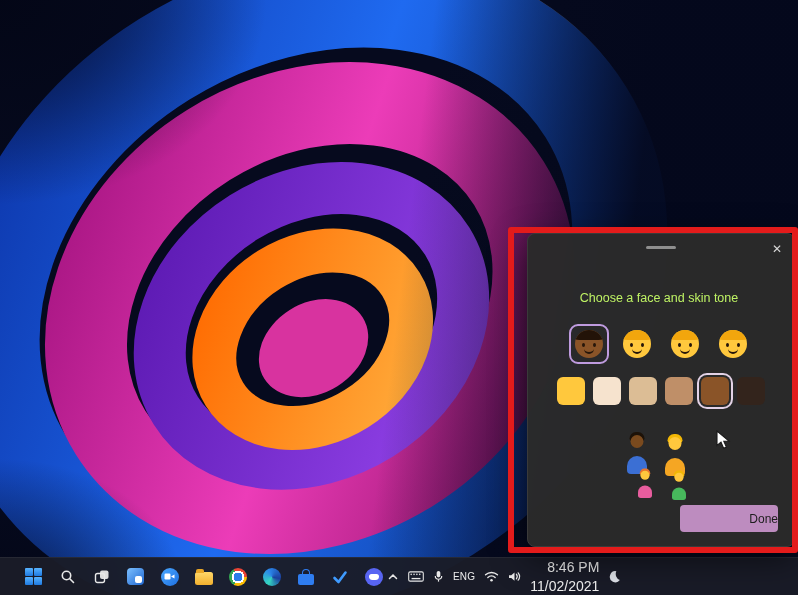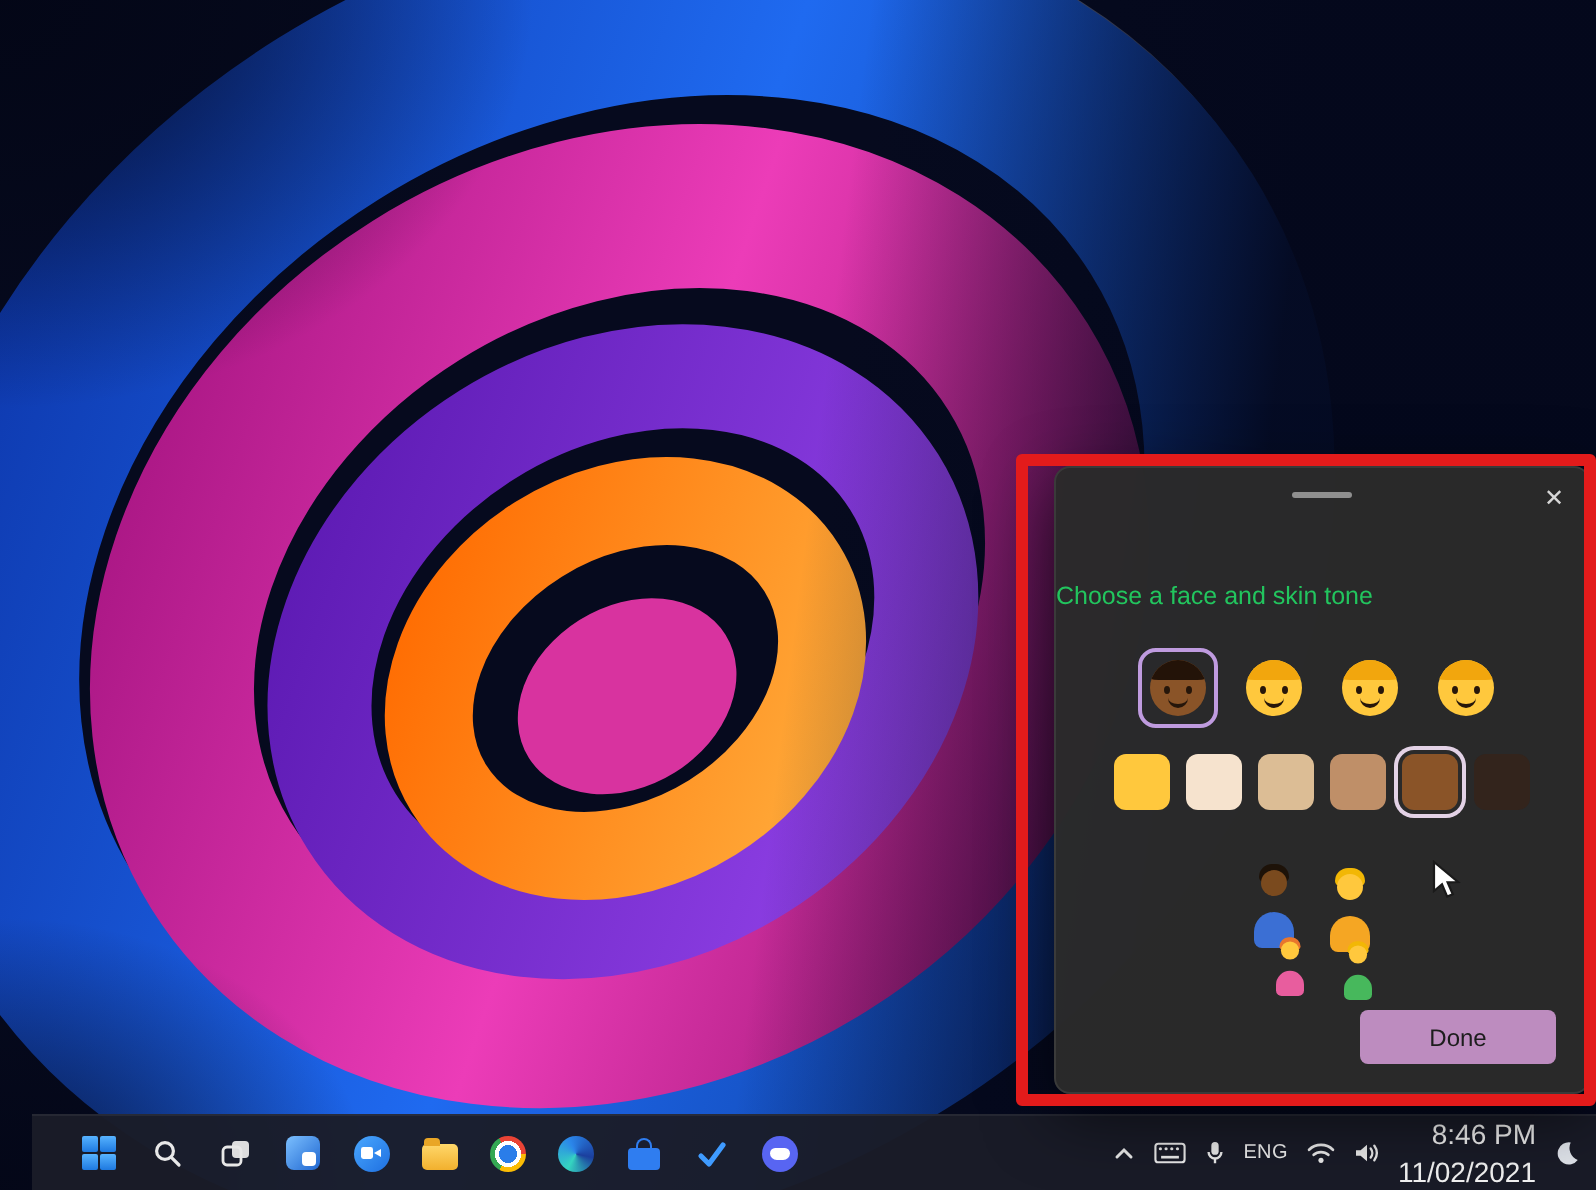--- a/index.html
+++ b/index.html
@@ -15,22 +15,22 @@
   .shade-bl     { background:radial-gradient(300px 220px at 0% 100%, rgba(3,6,22,.8), transparent 62%); }
 
   
   .dialog { position:absolute; left:527px; top:233px; width:268px; height:314px; z-index:10;
             background:rgba(42,42,42,.97); border-radius:8px; border:1px solid #3a3a3a;
             box-shadow:0 10px 34px rgba(0,0,0,.6); color:#f0f0f0; }
   .handle { position:absolute; top:12px; left:50%; transform:translateX(-50%);
             width:30px; height:3px; border-radius:2px; background:#8f8f8f; border:none; }
   .close-btn { position:absolute; top:5px; right:7px; width:20px; height:20px; background:transparent;
             border:none; color:#d6d6d6; font-size:12px; cursor:default; }
-  .dlg-title { position:absolute; top:57px; left:0; right:4px; 
-            font-size:12.5px; color:#22c55e; }
+  .dlg-title { position:absolute; top:57px; left:0; right:4px; text-align:center;
+            font-size:12.5px; color:#bef264; }
 
   .faces-row { position:absolute; top:90px; left:0; right:0; display:flex;
             justify-content:center; gap:8px; }
   .face-opt { width:40px; height:40px; display:flex; align-items:center; justify-content:center;
             border:2px solid transparent; border-radius:9px; background:transparent; padding:0; }
   .face { position:relative; width:28px; height:28px; border-radius:50%;
             background:var(--skin); overflow:hidden; }
   .face .hair { position:absolute; top:-2px; left:-2px; right:-2px; height:12px;
             border-radius:50% 50% 20% 20%; background:var(--hair); }
   .face .eye { position:absolute; top:13px; width:3px; height:4px; border-radius:50%; background:#26160a; }
@@ -59,23 +59,23 @@
   .done-btn { position:absolute; right:16px; bottom:14px; width:98px; height:27px;
             border:none; border-radius:4px; font-size:12px; color:#1d1d1d;
             font-family:"Liberation Sans", sans-serif; }
 
   
   .annotation { position:absolute; left:508px; top:227px; width:290px; height:326px;
             border:6px solid #e31b1b; border-radius:3px; z-index:20; pointer-events:none; }
   .cursor { position:absolute; left:716px; top:430px; z-index:30; pointer-events:none; }
 
   
-  .taskbar { position:absolute; left:16px; right:0; bottom:0; height:38px; z-index:5;
+  .taskbar { position:absolute; left:0; right:0; bottom:0; height:38px; z-index:5;
             background:rgba(26,28,40,.96); border-top:1px solid rgba(255,255,255,.06);
-            display:flex; align-items:center; justify-content:space-between; padding:0 8px 0 20px; }
+            display:flex; align-items:center; padding:0 8px 0 20px; }
   .tb-icons { display:flex; align-items:center; gap:7px; }
   .tb-btn { width:27px; height:27px; border:none; border-radius:4px; background:transparent;
             display:flex; align-items:center; justify-content:center; padding:0; }
   .win-logo { display:grid; grid-template-columns:8px 8px; grid-template-rows:8px 8px; gap:1px; }
   .win-logo i { display:block; background:linear-gradient(180deg,#57b3ff,#1e79e0); border-radius:1px; }
   .ico-widgets { position:relative; display:block; width:17px; height:17px; border-radius:4px;
             background:linear-gradient(135deg,#7cc0ff,#1f66d0); }
   .ico-widgets .wg-w { position:absolute; right:2px; bottom:2px; width:7px; height:7px;
             border-radius:2px; background:#fff; display:block; }
   .ico-chat { width:18px; height:18px; border-radius:50%;
@@ -210,21 +210,21 @@
         <i class="p-head"></i>
         <i class="p-body" style="background: rgb(232, 93, 158);"></i>
       </span>
       <span class="person boy" style="--skin: #ffc83d;">
         <i class="p-hair" style="background: rgb(242, 183, 5);"></i>
         <i class="p-head"></i>
         <i class="p-body" style="background: rgb(71, 184, 92);"></i>
       </span>
     </div>
 
-    <button class="done-btn" style="background: rgb(189, 140, 191);">Done</button>
+    <button class="done-btn" style="background: rgb(189, 140, 191); text-align: right;">Done</button>
   </div>
 
   <div class="annotation" style="border-color: rgb(227, 27, 27);"></div>
 
   <svg class="cursor" width="18" height="20" viewBox="0 0 18 20">
     <path d="M1 1 L1 15.5 L5 12.2 L7.6 18.3 L10.4 17.1 L7.8 11.2 L13 11 Z" fill="#fff" stroke="#1a1a1a" stroke-width="1.1"></path>
   </svg>
 
   <div class="taskbar">
     <div class="tb-icons">

